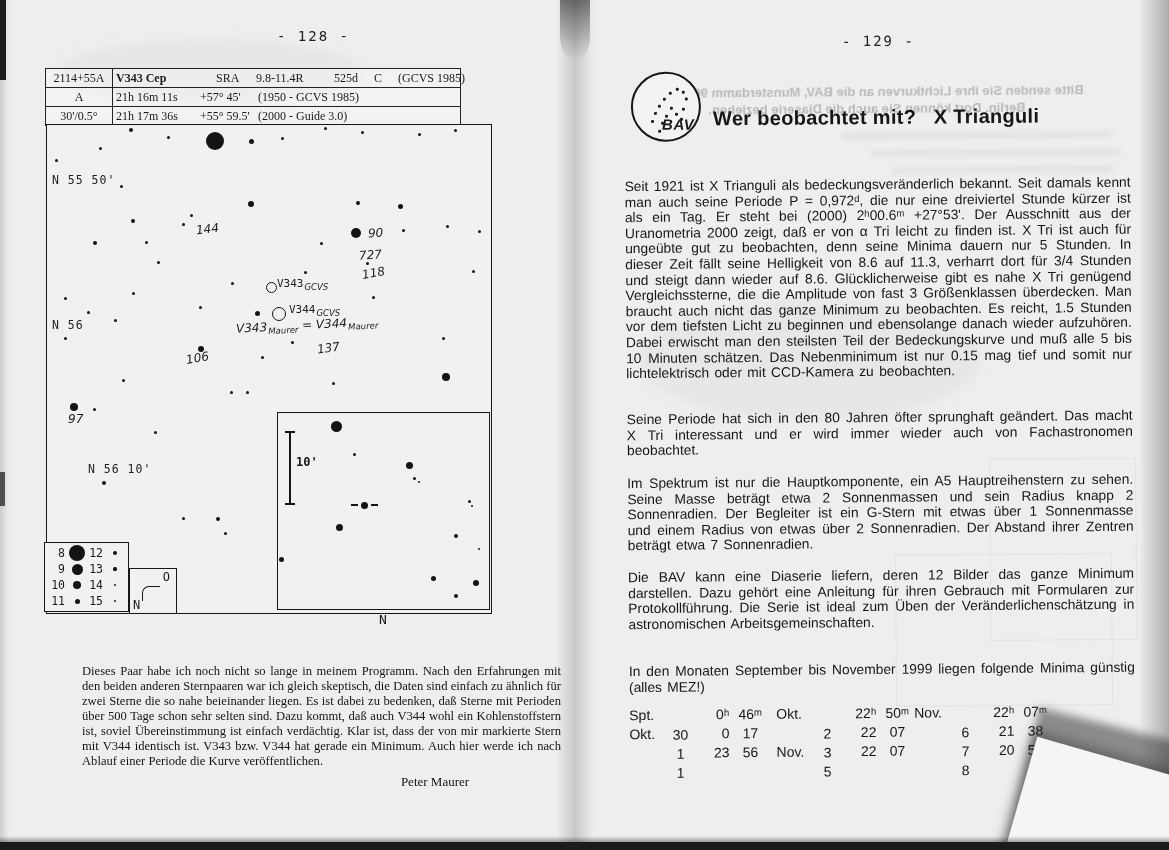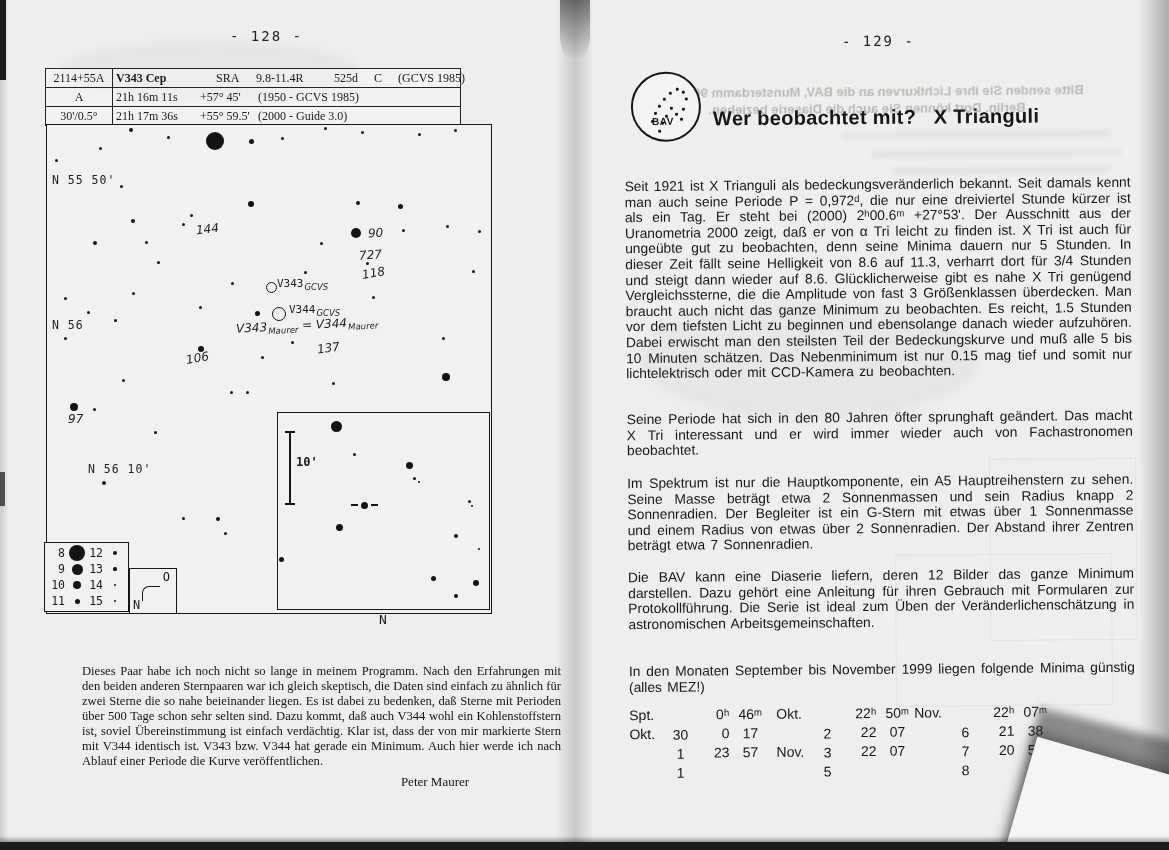--- a/index.html
+++ b/index.html
@@ -16,21 +16,21 @@
   .bottom-strip{position:absolute;left:0;bottom:0;width:1169px;height:8px;background:#1b1b1b;}
   .bottom-soft{position:absolute;left:0;bottom:8px;width:1169px;height:6px;background:linear-gradient(to top,rgba(0,0,0,.35),rgba(0,0,0,0));}
   .corner-curl-shadow{position:absolute;right:-20px;bottom:-26px;width:170px;height:150px;background:rgba(40,40,40,.5);transform:rotate(14deg);filter:blur(4px);}
   .corner-curl{position:absolute;right:-34px;bottom:-60px;width:190px;height:150px;background:#f6f5f3;transform:rotate(16deg);box-shadow:-6px -5px 12px rgba(0,0,0,.28);}
   .bleed-bar{position:absolute;background:rgba(60,60,60,.05);filter:blur(1.5px);border-radius:2px;}
   .bleed-box{position:absolute;border:1px solid rgba(80,80,80,.07);}
   
   .page{position:absolute;color:#1a1a1a;}
   .page-left{left:0;top:0;width:560px;height:850px;}
   .pageno{position:absolute;font-family:"DejaVu Sans Mono","Liberation Mono",monospace;font-size:14px;letter-spacing:2px;color:#222;}
-  .pn-left{left:230px;top:28px;width:120px;text-align:left;}
+  .pn-left{left:230px;top:28px;width:120px;text-align:right;}
   .dtable{position:absolute;left:45px;top:68px;width:414px;border:1.5px solid #222;font-family:"Liberation Serif","DejaVu Serif",serif;font-size:12px;background:rgba(250,250,248,.35);}
   .drow{display:flex;height:18px;line-height:18px;border-bottom:1px solid #222;}
   .drow:last-child{border-bottom:none;}
   .dc0{width:66px;text-align:center;border-right:1px solid #222;flex:0 0 auto;}
   .dinner{display:flex;flex:1;padding-left:3px;}
   .dinner span{display:inline-block;white-space:nowrap;}
   .w1{width:100px;font-weight:bold;} .w2{width:40px;} .w3{width:78px;} .w4{width:40px;} .w5{width:24px;}
   .v1{width:84px;} .v2{width:58px;}
   .chart-frame{position:absolute;left:46px;top:124px;width:444px;height:488px;border:1.5px solid #161616;background:#f2f1ef;}
   .star{position:absolute;background:#141414;border-radius:50%;}
@@ -55,21 +55,21 @@
   .vdash{position:absolute;height:2px;width:7px;background:#141414;}
   .inset-n{position:absolute;left:358px;top:612px;width:50px;text-align:center;font-family:"DejaVu Sans Mono","Liberation Mono",monospace;font-size:13px;color:#161616;}
   .caption{position:absolute;left:245px;top:629px;width:270px;text-align:center;font-family:"Liberation Serif","DejaVu Serif",serif;font-size:13px;color:#1b1b1b;}
   .body-left{position:absolute;left:38px;top:664px;width:479px;font-family:"Liberation Serif","DejaVu Serif",serif;font-size:12.6px;line-height:15px;text-align:justify;color:#141414;margin-left:44px;}
   .signature{position:absolute;left:370px;top:774px;width:130px;text-align:center;font-family:"Liberation Serif","DejaVu Serif",serif;font-size:13px;color:#141414;}
   
   .page-right{left:590px;top:0;width:558px;height:850px;transform:rotate(-0.5deg);transform-origin:280px 0;}
   .pn-right{left:228px;top:33px;width:120px;text-align:center;}
   .logo{position:absolute;left:40px;top:70px;width:66px;height:66px;border:2.5px solid #161616;border-radius:50%;background:#f4f3f1;}
   .logo-dot{position:absolute;background:#1a1a1a;border-radius:50%;width:2.5px;height:2.5px;}
-  .logo-text{position:absolute;left:19px;top:42px;font-size:10px;font-weight:bold;letter-spacing:.5px;color:#1a1a1a;}
+  .logo-text{position:absolute;left:29px;top:42px;font-size:15px;font-weight:bold;letter-spacing:.5px;color:#1a1a1a;font-style:italic;}
   .title{position:absolute;left:122px;top:106px;font-size:20px;font-weight:bold;letter-spacing:.3px;color:#161616;white-space:pre;}
   .mirror-bleed{position:absolute;left:20px;width:512px;text-align:center;transform:scaleX(-1);font-weight:bold;font-size:13px;color:#4e4e4c;opacity:.33;filter:blur(.6px);white-space:nowrap;}
   .para{position:absolute;left:33px;width:506px;font-size:13.8px;line-height:15.6px;text-align:justify;color:#161616;word-spacing:1.5px;}
   .minima-col{position:absolute;font-size:14px;color:#161616;}
   .min-row{display:flex;height:19px;line-height:19px;}
   .min-row span{display:inline-block;white-space:pre;}
   .mc-lab{width:38px;} .mc-day{width:26px;text-align:center;margin-top:20px;} .mc-h{width:36px;text-align:right;} .mc-m{width:42px;text-align:center;}
 </style>
 </head>
 <body>
@@ -324,21 +324,21 @@
         <div class="min-row">
           <span class="mc-lab">Okt.</span>
           <span class="mc-day">1</span>
           <span class="mc-h">0</span>
           <span class="mc-m">17</span>
         </div>
         <div class="min-row">
           <span class="mc-lab"></span>
           <span class="mc-day">1</span>
           <span class="mc-h">23</span>
-          <span class="mc-m">57</span>
+          <span class="mc-m">56</span>
         </div>
       </div>
     <div class="minima-col" style="left:180px;top:704px;">
         <div class="min-row">
           <span class="mc-lab">Okt.</span>
           <span class="mc-day">2</span>
           <span class="mc-h">22ʰ</span>
           <span class="mc-m">50ᵐ</span>
         </div>
         <div class="min-row">

